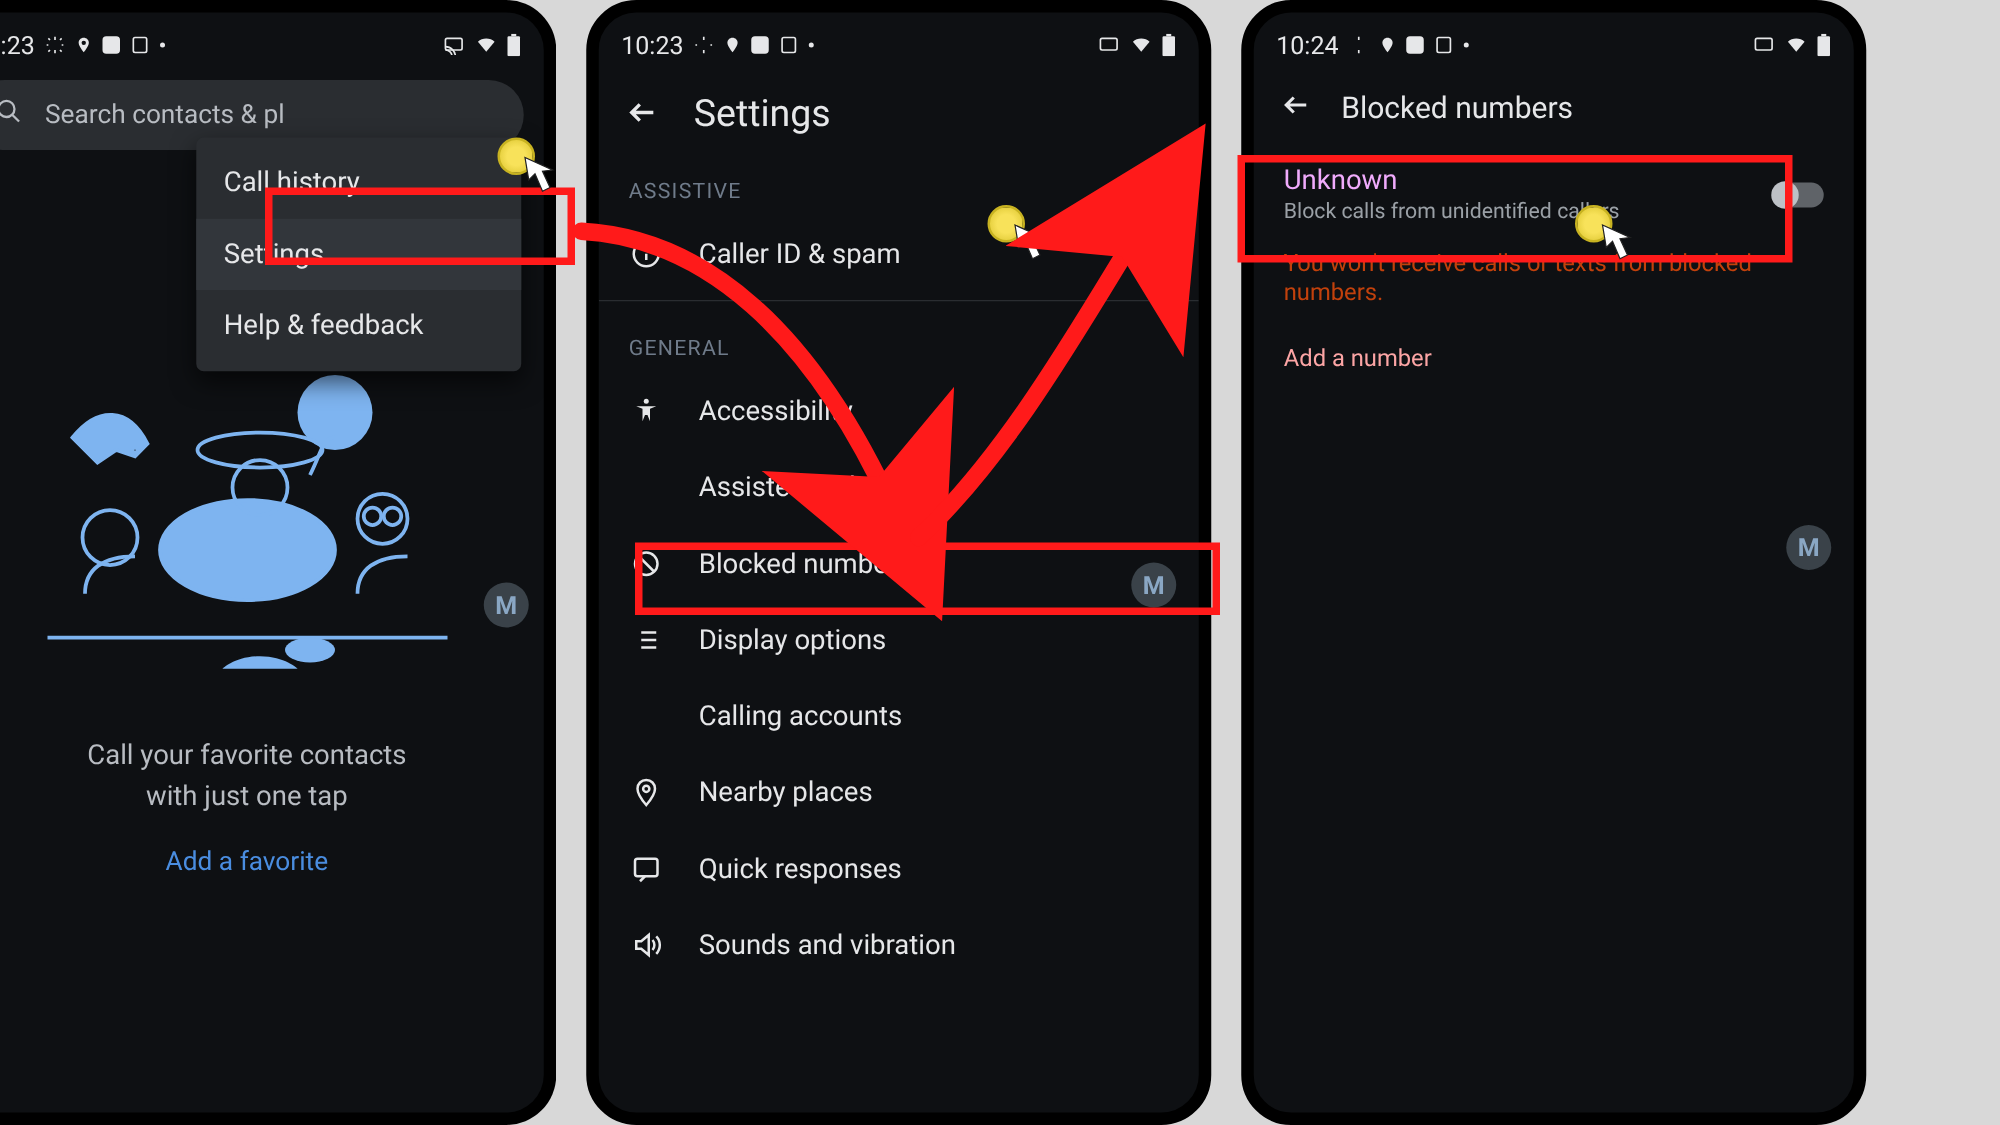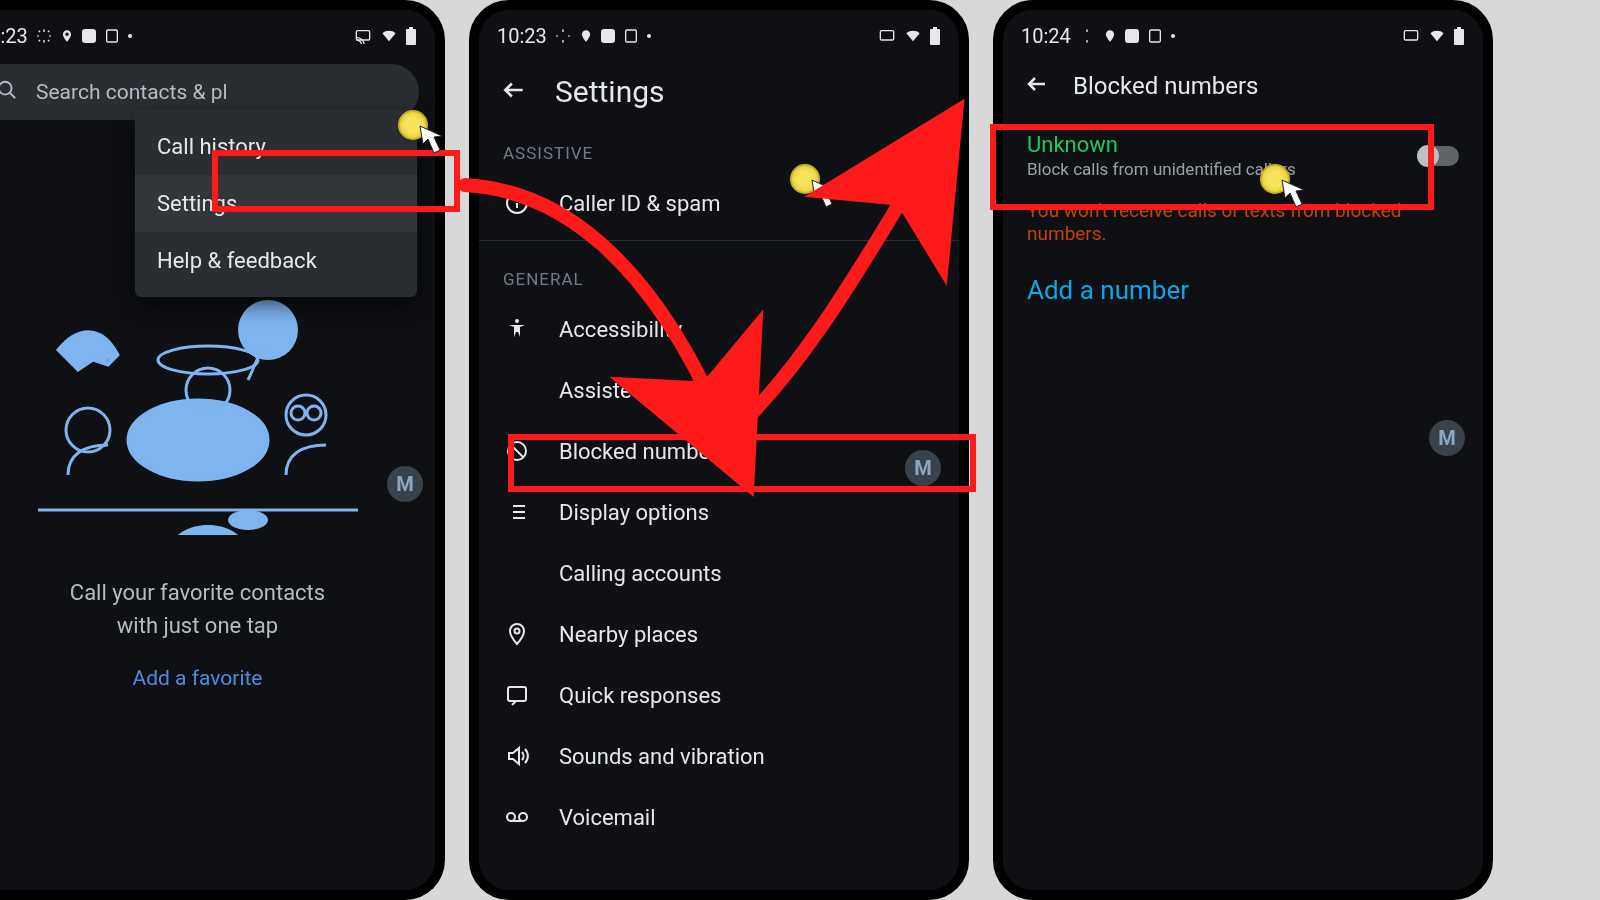--- a/index.html
+++ b/index.html
@@ -53,64 +53,64 @@
     padding: 0 20px;
     gap: 18px;
     color: #b8bcc2;
     font-size: 21px;
     position: relative;
   }
   .dropdown {
     position: absolute;
     top: 100px;
     right: 18px;
-    width: 282px;
+    width: 260px;
     background: #2a2d31;
     border-radius: 6px;
     box-shadow: 0 8px 20px rgba(0,0,0,.6);
     z-index: 5;
     padding: 8px 0;
   }
   .dropdown-item {
     padding: 16px 22px;
     font-size: 22px;
     color: #e6e7e9;
   }
   .dropdown-item.hl { background:#32363b; }
   .illus {
     margin-top: 160px;
     display: flex;
     flex-direction: column;
     align-items: center;
   }
-  .msg { color:#b8bcc2; font-size:22px; text-align:center; margin-top:16px; line-height:1.5;}
+  .msg { color:#b8bcc2; font-size:22px; text-align:center; margin-top:28px; line-height:1.5;}
   .addfav { color:#4a8de0; font-size:21px; margin-top:24px;}
   
   .header {
     display:flex; align-items:center; gap:28px; padding: 18px 22px 12px 22px;
   }
   .header .title { font-size:30px; color:#e6e7e9;}
   .section {
     padding: 22px 24px 10px 24px;
     font-size:17px; color:#6f7b8a; letter-spacing:1px;
   }
   .row { display:flex; align-items:flex-start; gap:28px; padding:18px 24px; font-size:22px; color:#e6e7e9; }
   .row.indent { padding-left: 80px; }
   .row .ricon { width:28px; display:flex; justify-content:center; color:#e6e7e9;}
   .divider { height:1px; background:#2a2d31; margin:6px 0;}
   
   .header3 { display:flex; align-items:center; gap:24px; padding:16px 22px;}
   .header3 .title3 { font-size:24px; }
   .blockrow { padding:16px 24px; display:flex; align-items:center; justify-content:space-between; }
-  .blockrow .txt .t1 { font-size:22px; color:#22c55e;}
+  .blockrow .txt .t1 { font-size:22px; color:#f0abfc;}
   .blockrow .txt .t2 { font-size:17px; color:#9aa0a6; margin-top:2px;}
   .toggle { width:40px; height:20px; background:#5f6368; border-radius:20px; position:relative;}
   .toggle .knob { width:22px; height:22px; background:#bdc1c6; border-radius:50%; position:absolute; left:-2px; top:-1px;}
   .note { padding: 4px 24px 18px 24px; font-size:19px; color:#c2410c;}
-  .addnum { padding: 12px 24px; font-size:26px; color:#0ea5e9;}
+  .addnum { padding: 12px 24px; font-size:19px; color:#fca5a5;}
   
   .redbox { position:absolute; border:6px solid #ff1a1a; z-index:20; pointer-events:none;}
   .pointer { position:absolute; z-index:25; }
   .pdot { width:30px; height:30px; background:radial-gradient(circle,#f8e25a 40%, #d9c22b 100%); border-radius:50%; border:2px solid #c8b321;}
   .phand { position:absolute; left:14px; top:14px;}
   .moto-logo { width:36px; height:36px; border-radius:50%; background:#3a4249; display:flex; align-items:center; justify-content:center; color:#8aa7c4; font-weight:bold; font-size:20px; position:absolute;}
   
   .overlay { position:absolute; top:0; left:0; width:1600px; height:900px; pointer-events:none; z-index:30;}
 </style>
 </head>
@@ -319,30 +319,20 @@
       <span>Quick responses</span>
     </div>
     <div class="row">
       <span class="ricon">
           <svg width="24" height="24" viewBox="0 0 24 24" fill="none" stroke="#e6e7e9" stroke-width="2">
             <path d="M4 9v6h4l6 5V4L8 9H4zM17 8a6 6 0 010 8M20 5a10 10 0 010 14"></path>
           </svg>
         </span>
       <span>Sounds and vibration</span>
     </div>
-    <div class="row">
-      <span class="ricon">
-          <svg width="24" height="24" viewBox="0 0 24 24" fill="none" stroke="#e6e7e9" stroke-width="2">
-            <circle cx="6" cy="12" r="4"></circle>
-            <circle cx="18" cy="12" r="4"></circle>
-            <path d="M6 16h12"></path>
-          </svg>
-        </span>
-      <span>Voicemail</span>
-    </div>
     <div class="moto-logo" style="right:18px; top:440px;">M</div>
   </div>
 
   <div class="phone">
     <div class="status-bar">
       <div class="status-left">
         <span>10:24</span>
         <span class="sicon">
             <svg width="16" height="16" viewBox="0 0 24 24" fill="none" stroke="#e6e7e9" stroke-width="2">
               <path d="M12 2v4M12 18v4"></path>

